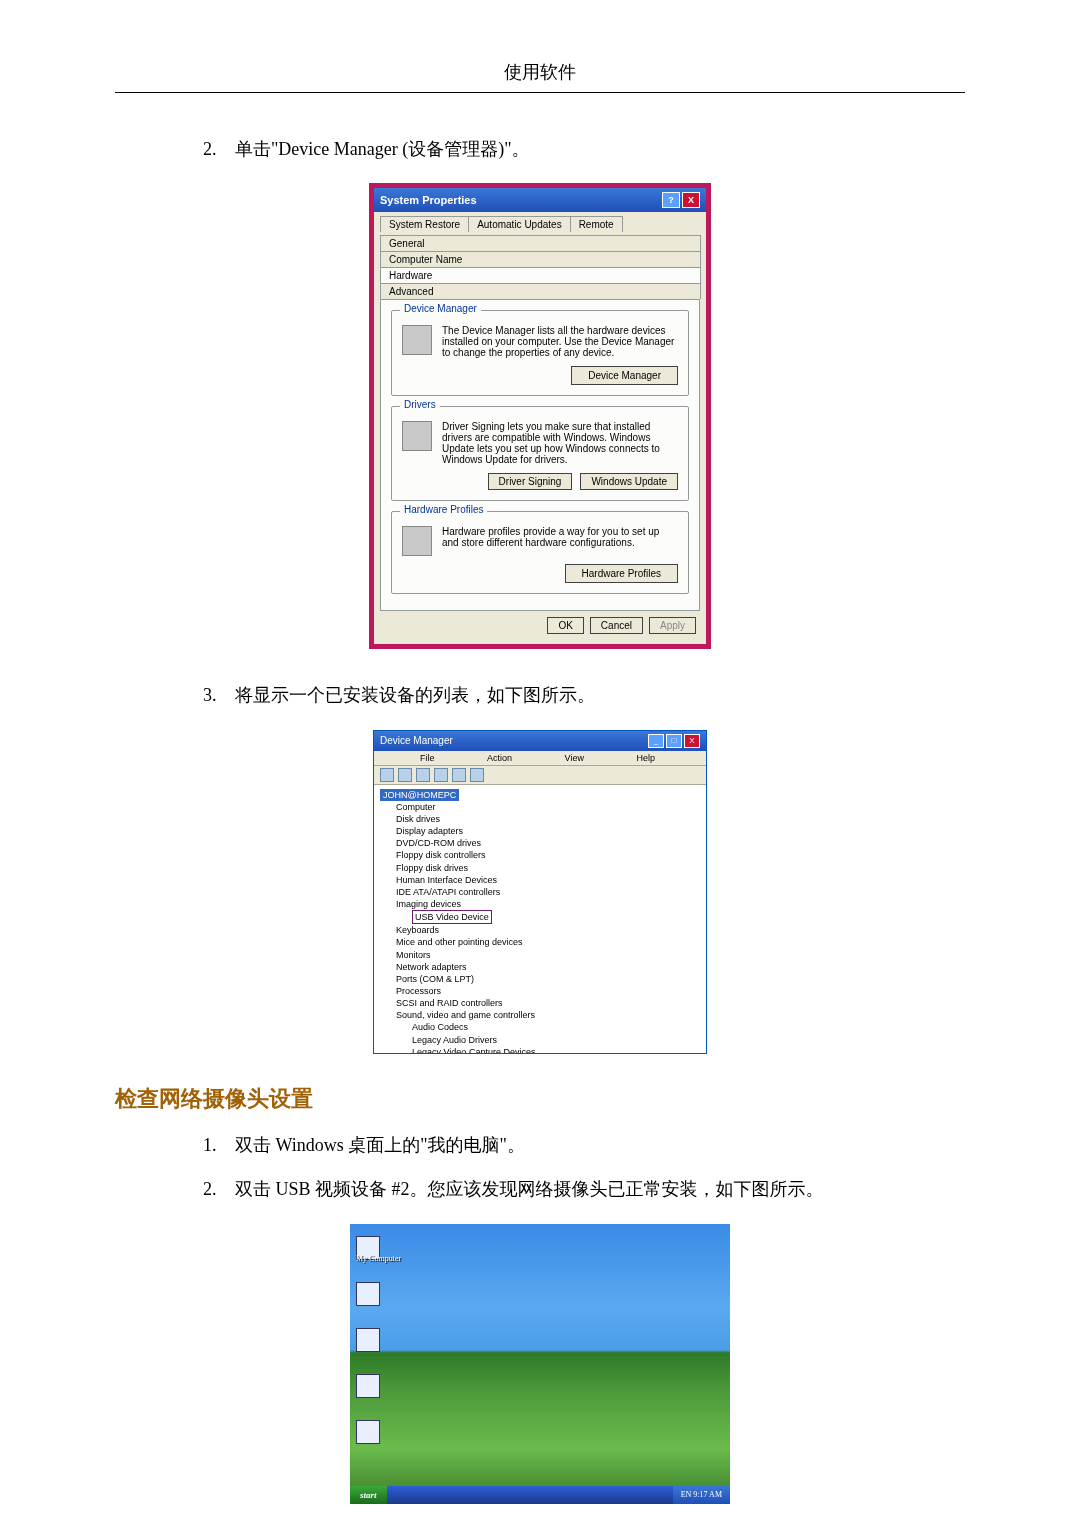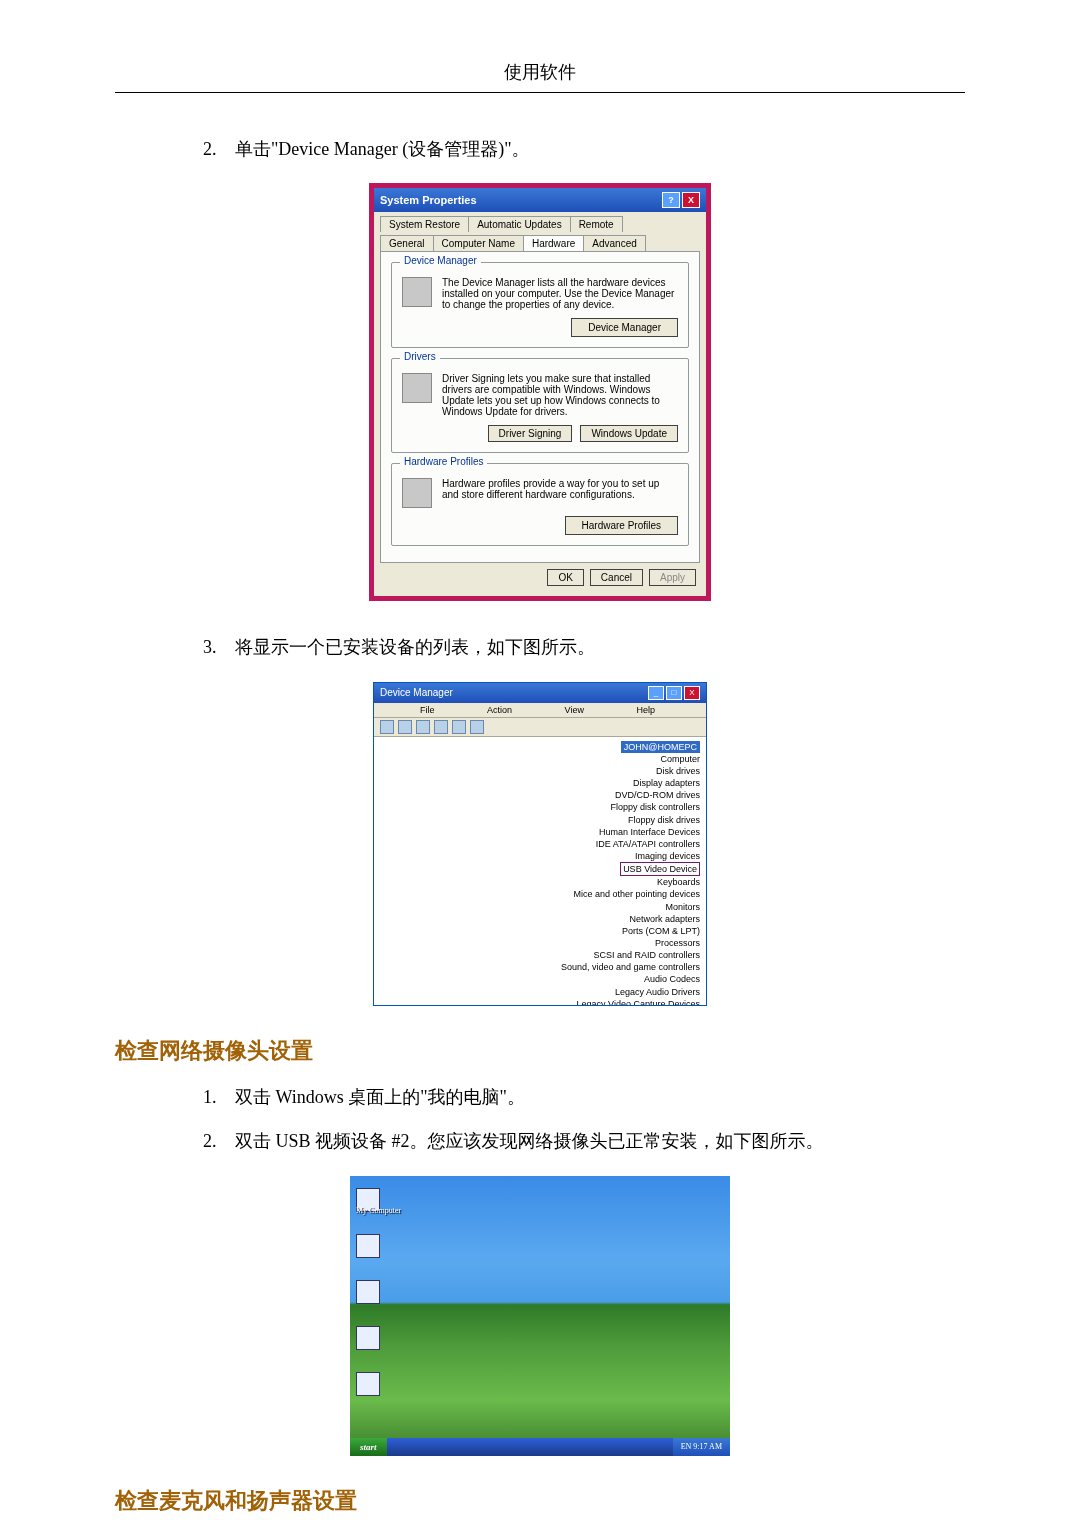--- a/index.html
+++ b/index.html
@@ -73,21 +73,21 @@
   }
   .sp-title-btn.help{background:#5aa0ff;}
   .sp-tabs {
     display:flex;flex-wrap:wrap;padding:4px 6px 0 6px;
   }
   .sp-tab {
     background:#ece9d8;border:1px solid #919b9c;border-bottom:none;
     padding:2px 8px;margin-right:-1px;font-size:10px;
   }
   .sp-tab.active{background:#fcfcfa;position:relative;z-index:2;}
-  .sp-tabs.row2{margin-top:-1px;}
+  .sp-tabs.row2{margin-top:-1px;flex-direction:column;}
   .sp-body{
     border:1px solid #919b9c;margin:0 6px 6px 6px;
     background:#fcfcfa;padding:10px 10px 6px 10px;
   }
   .sp-group{
     border:1px solid #919b9c;border-radius:2px;
     padding:14px 10px 10px 10px;margin-bottom:10px;position:relative;
   }
   .sp-group-legend{
     position:absolute;top:-8px;left:8px;background:#fcfcfa;
@@ -131,21 +131,21 @@
     background:#ece9d8;border-bottom:1px solid #aca899;
     padding:2px 6px;font-size:9px;color:#000;
   }
   .dm-menu span{margin-right:10px;padding-left:40px;}
   .dm-toolbar{
     background:#ece9d8;border-bottom:1px solid #aca899;
     padding:2px 6px;display:flex;gap:4px;
   }
   .dm-tb-icon{width:12px;height:12px;background:#b8d0e8;border:1px solid #6a8aaa;}
   .dm-tree{
-    padding:4px 6px;line-height:1.35;background:#fff;max-height:260px;overflow:hidden;text-align:right;
+    padding:4px 6px;line-height:1.35;background:#fff;max-height:260px;overflow:hidden;
   }
   .dm-root{
     background:#316ac5;color:#fff;padding:0 3px;display:inline-block;
   }
   .dm-node{margin-left:16px;white-space:nowrap;color:#000;}
   .dm-node.lvl2{margin-left:32px;}
   .dm-hl{border:1px solid #701a75;padding:0 2px;color:#000;display:inline-block;}
 
   
   .xp-desktop{

